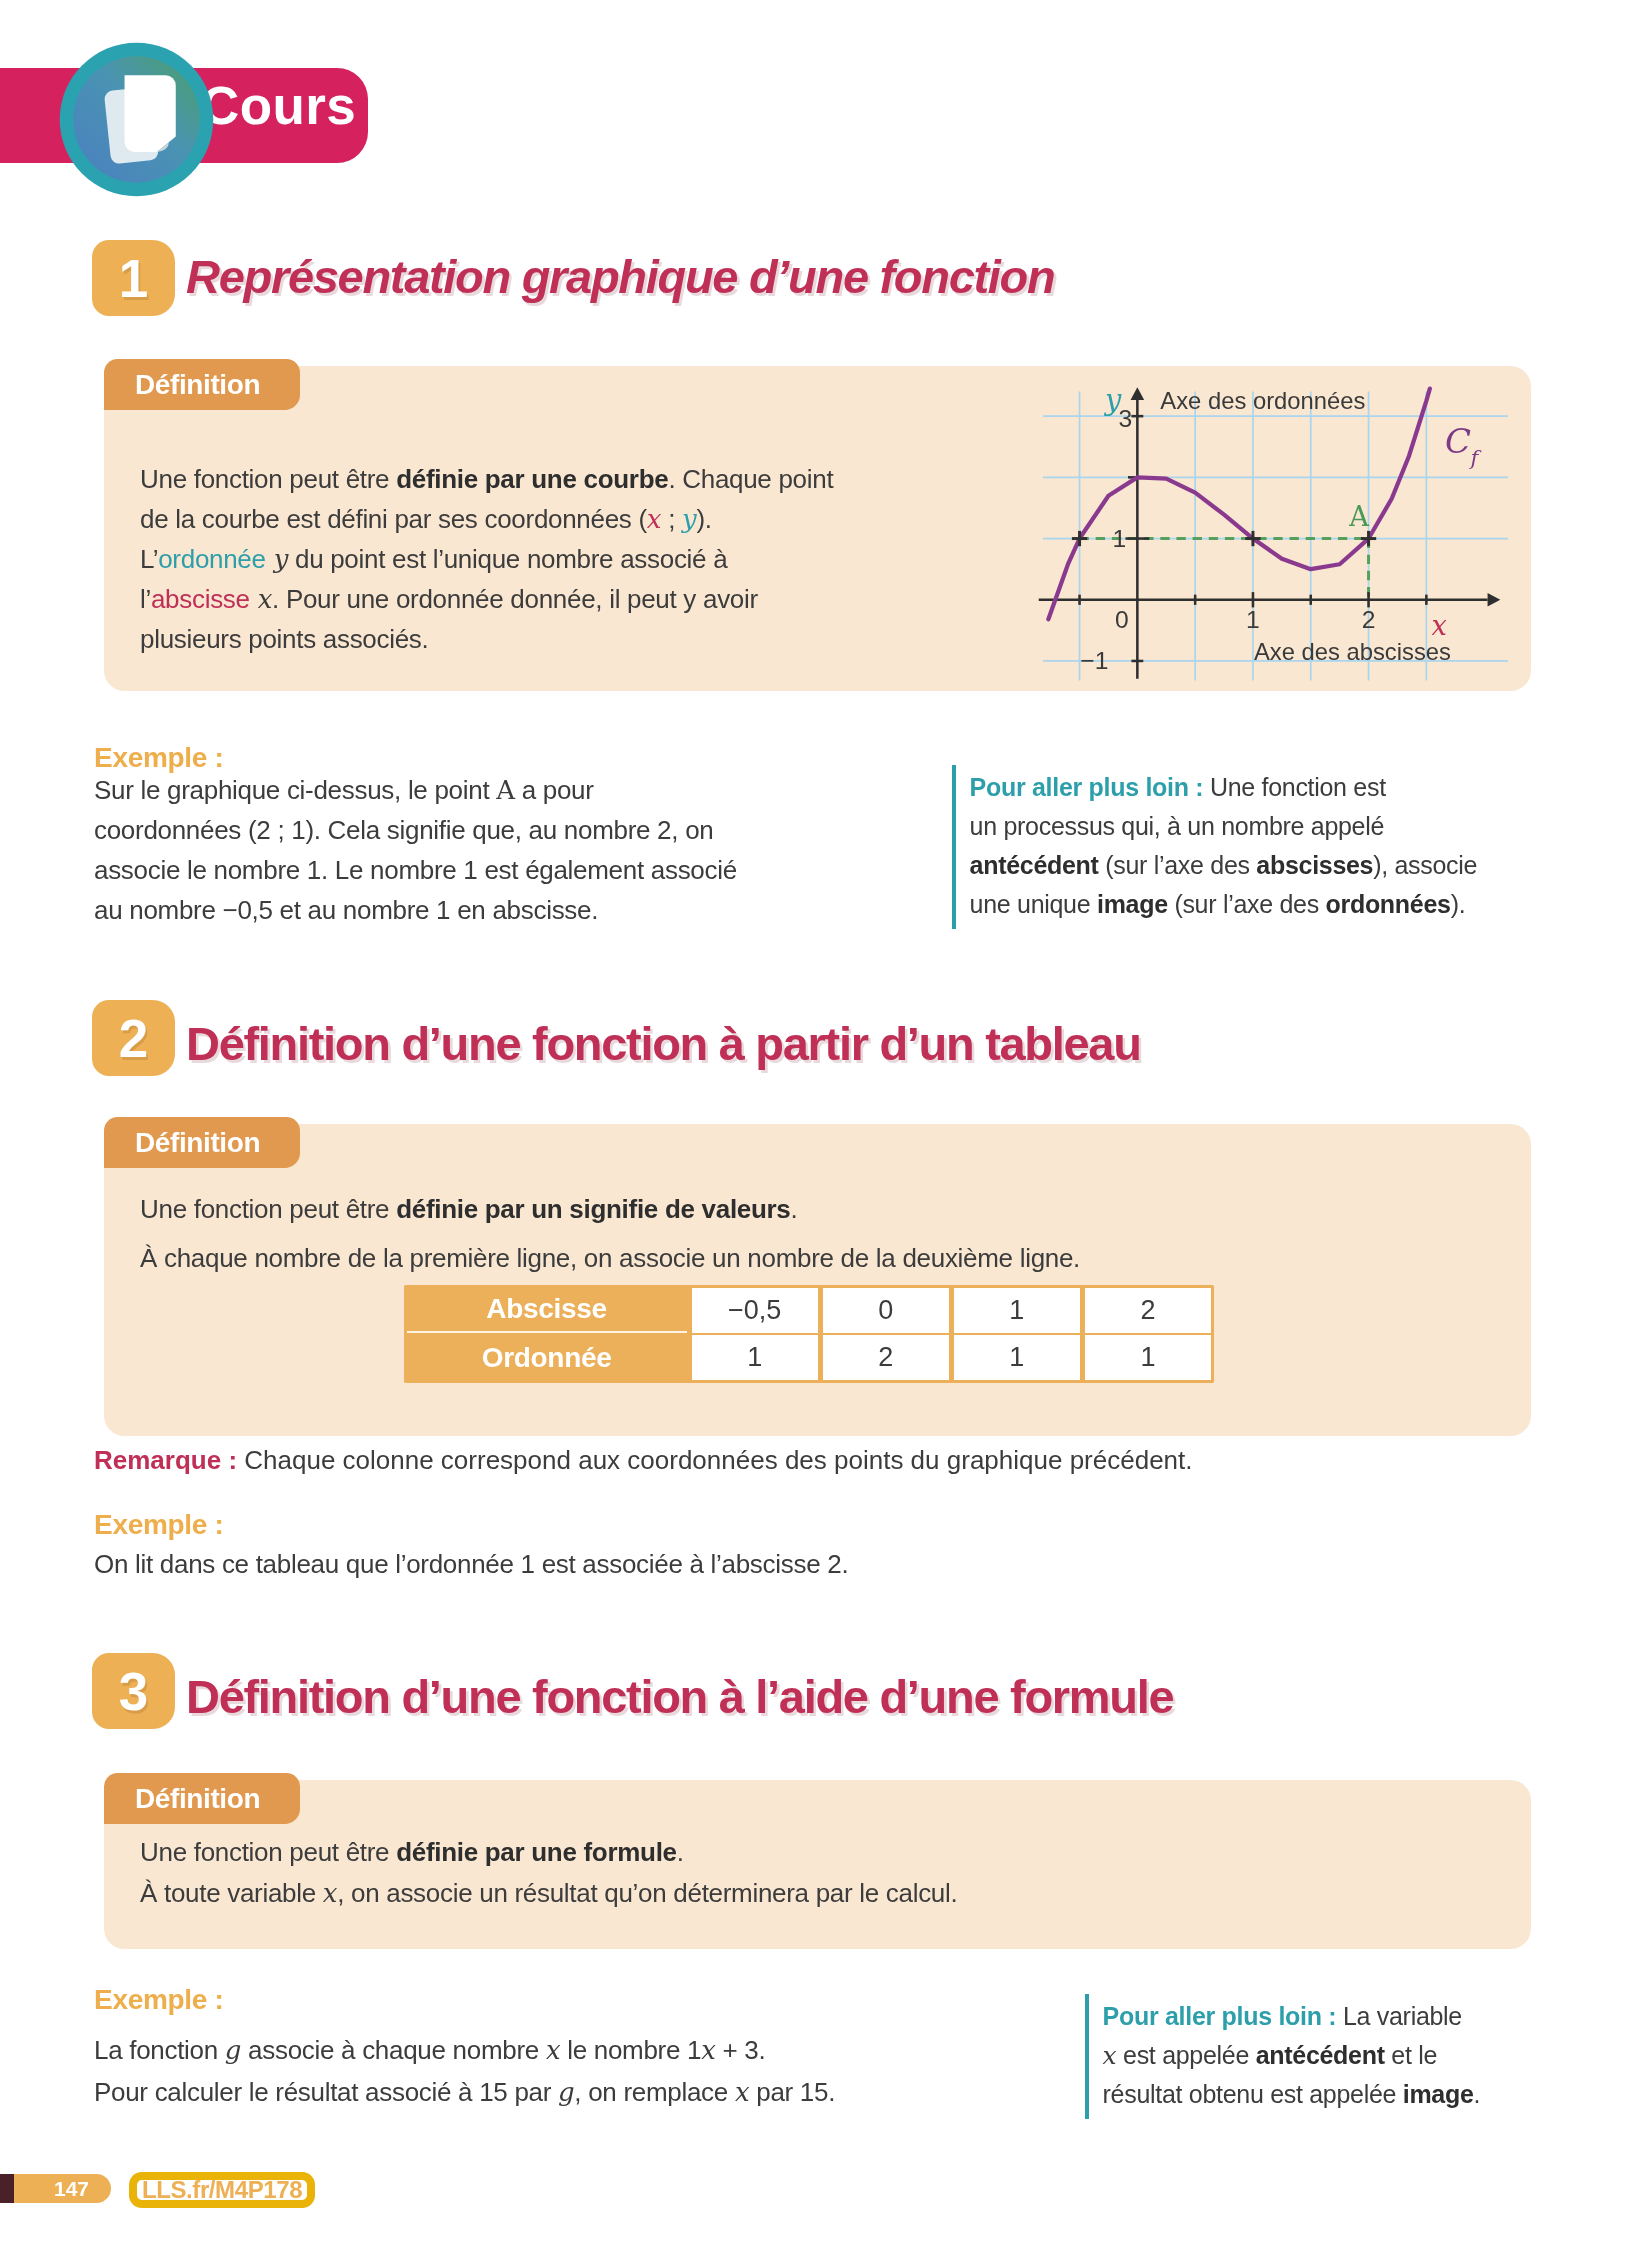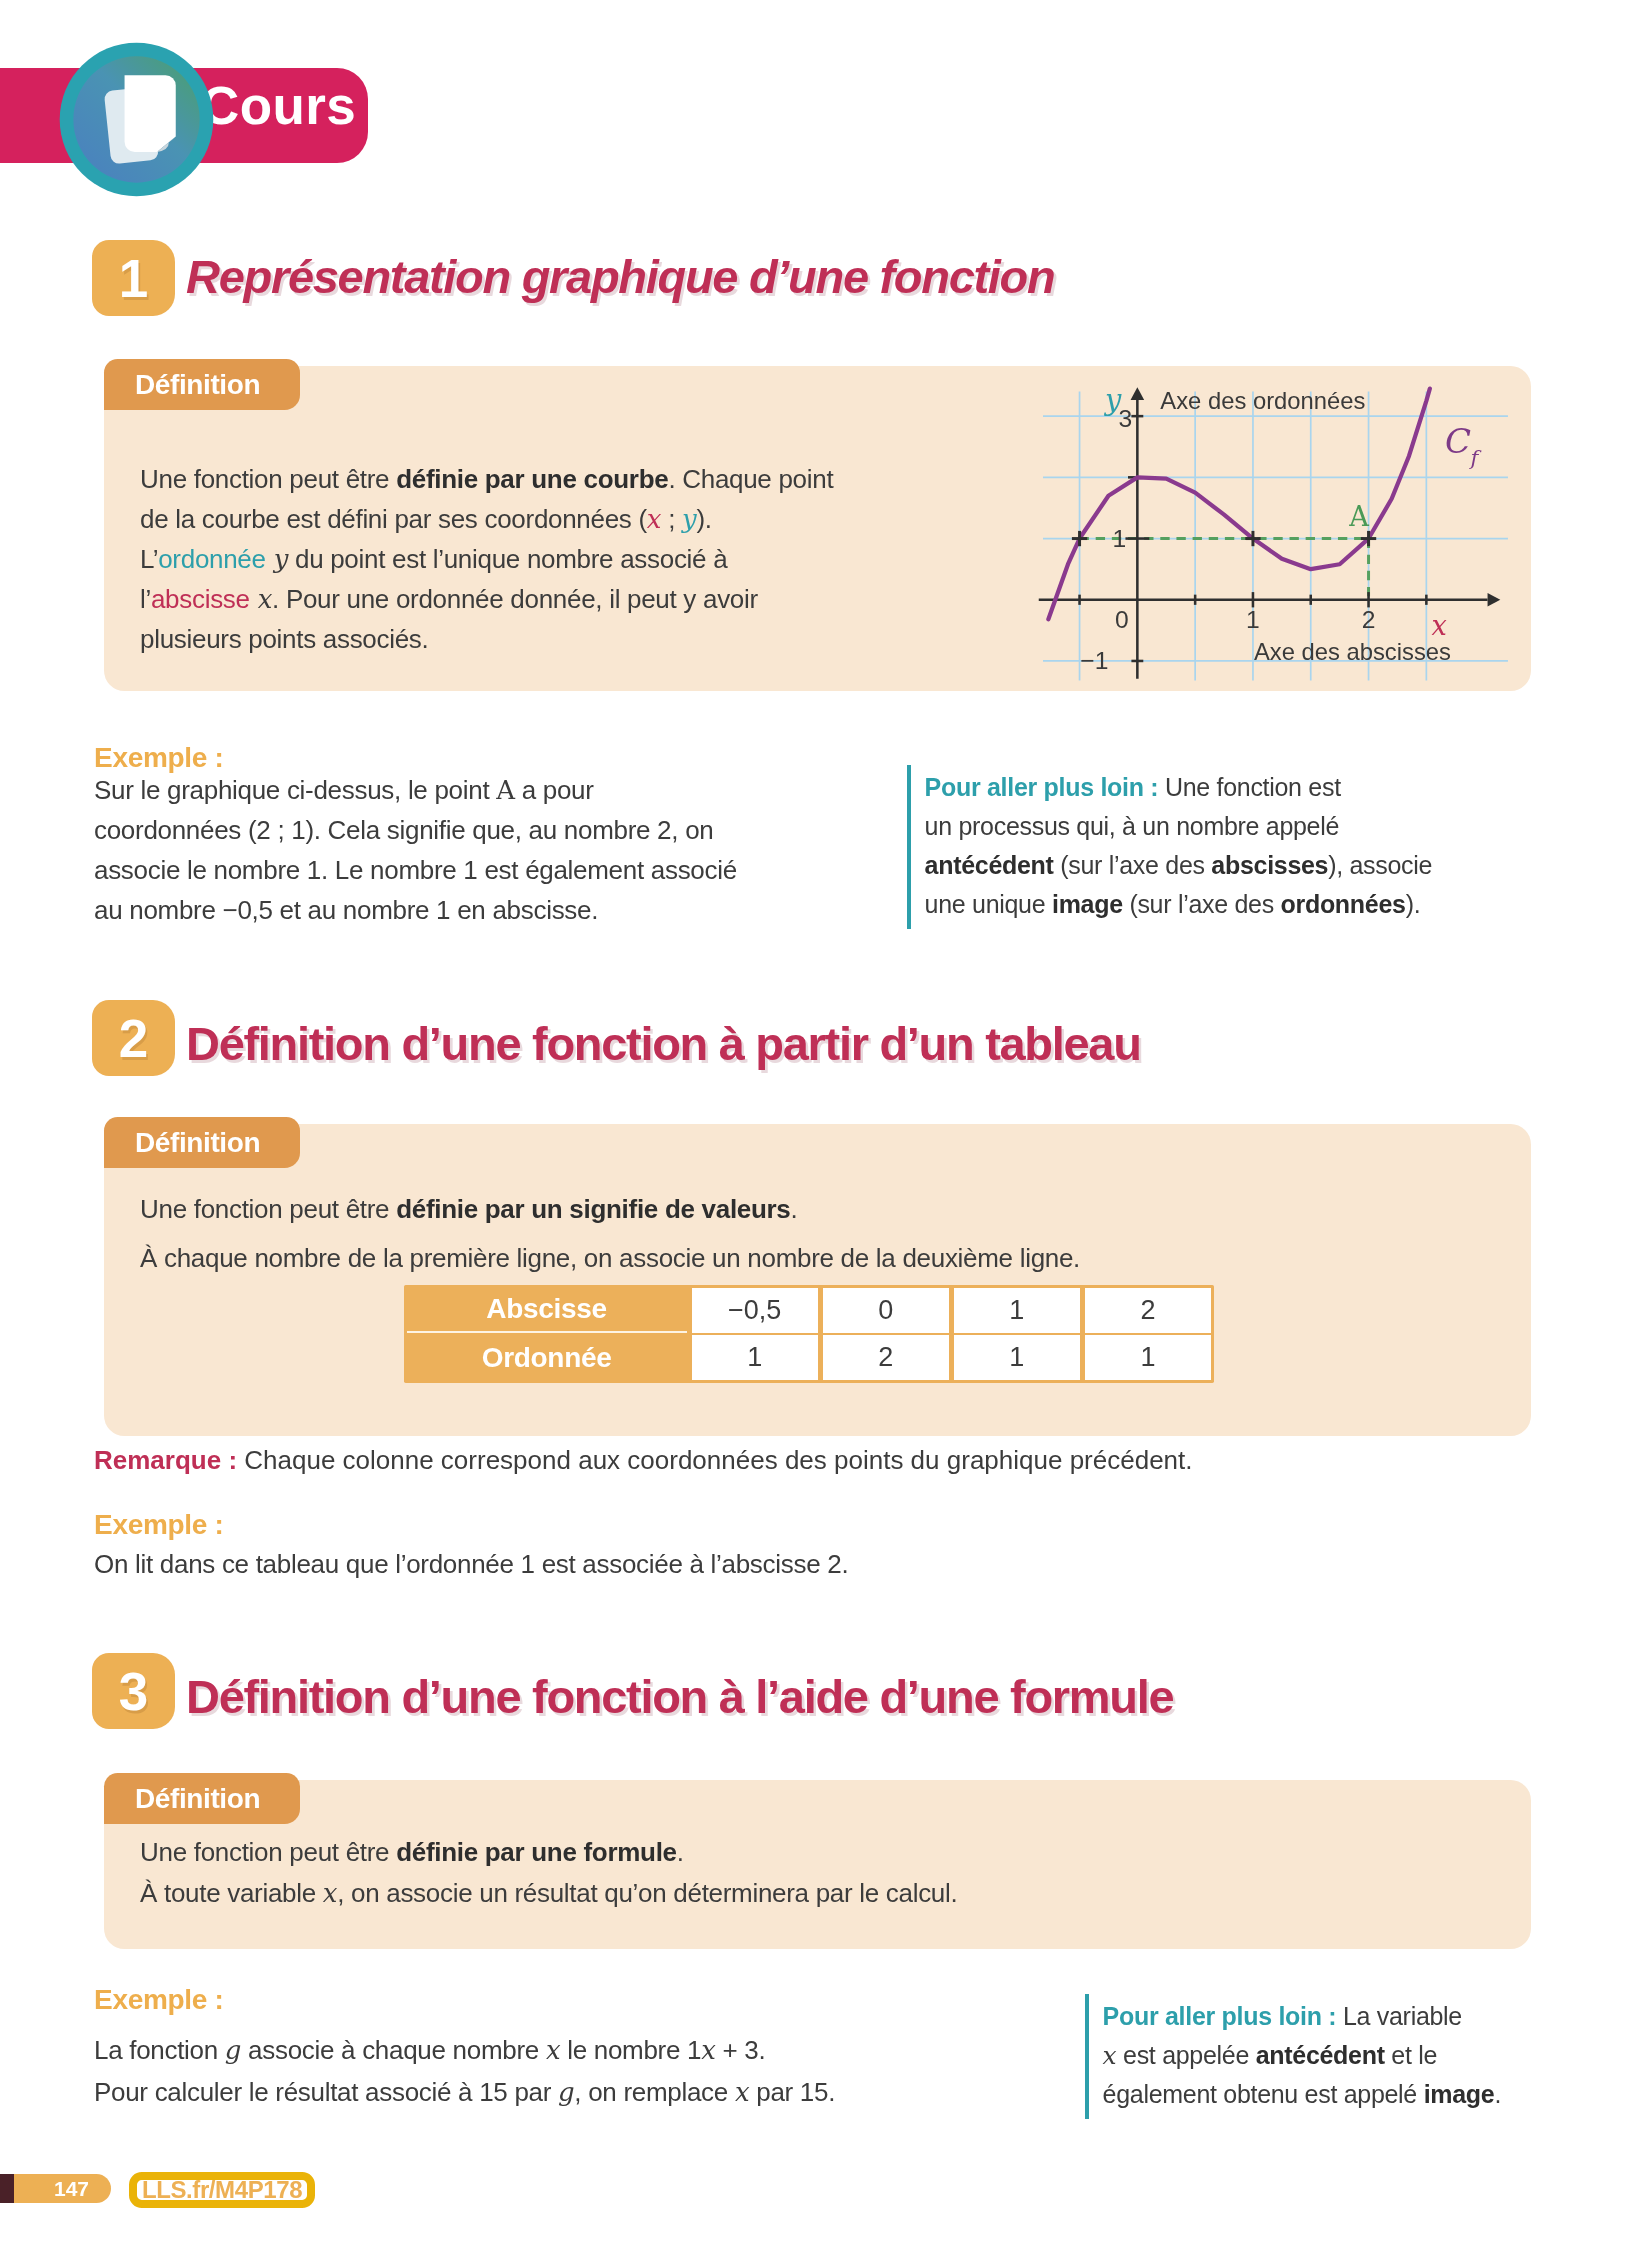--- a/index.html
+++ b/index.html
@@ -44,21 +44,21 @@
 
   
   .ex-label{font-size:28px;font-weight:bold;color:#eeae4c;letter-spacing:-0.3px;}
   .exl1{left:94px;top:742px;} .ex1{left:94px;top:770px;font-size:26px;} .ex1 .line{line-height:40px;}
   .remark{left:94px;top:1445px;font-size:26px;}
   .remark-label{font-weight:bold;color:#bf2f56;}
   .exl2{left:94px;top:1509px;} .ex2{left:94px;top:1546px;font-size:26px;line-height:37px;}
   .exl3{left:94px;top:1984px;} .ex3{left:94px;top:2029px;font-size:26px;} .ex3 .line{line-height:42px;}
   .further{border-left:4.3px solid #2d9fab;padding:3.4px 0 5.1px 13.6px;font-size:25px;letter-spacing:-0.3px;}
   .further .line{line-height:39px;}
-  .fu1{left:907px;top:765px;width:613px;}
+  .fu1{left:952px;top:765px;width:613px;}
   .fu2{left:1085px;top:1994px;width:443px;}
   .fu-label{font-weight:bold;color:#2d9fab;}
 
   
   .vtable{left:404px;top:1285px;background:#ecb05a;padding:2.6px;border-radius:1.7px;}
   .vrow{display:flex;}
   .vrow + .vrow{margin-top:2.6px;}
   .th{width:280px;height:45px;background:#ecb05a;color:#fff;font-weight:bold;font-size:28px;
       display:flex;align-items:center;justify-content:center;letter-spacing:-0.3px;}
   .vrow:first-child .th{border-bottom:2.6px solid #fdf3e3;height:43px;}
@@ -245,21 +245,21 @@
 
 <div class="abs ex-label exl3">Exemple :</div>
 <div class="abs body-text ex3">
   <span class="line"><span>La fonction </span><span class="mi">g</span><span> associe à chaque nombre </span><span class="mi">x</span><span> le nombre 1</span><span class="mi">x</span><span> + 3.</span></span>
   <span class="line"><span>Pour calculer le résultat associé à 15 par </span><span class="mi">g</span><span>, on remplace </span><span class="mi">x</span><span> par 15.</span></span>
 </div>
 
 <div class="abs further fu2">
   <span class="line"><span class="fu-label">Pour aller plus loin :</span><span> La variable</span></span>
   <span class="line"><span class="mi">x</span><span> est appelée </span><span class="bold">antécédent</span><span> et le</span></span>
-  <span class="line"><span>également obtenu est appelé </span><span class="bold">image</span><span>.</span></span>
+  <span class="line"><span>résultat obtenu est appelée </span><span class="bold">image</span><span>.</span></span>
 </div>
 
 <div class="abs edge"></div>
 <div class="abs page-pill">
     <span>147</span>
   </div>
 <div class="abs shortlink">
     <span>LLS.fr/M4P178</span>
   </div>
 

